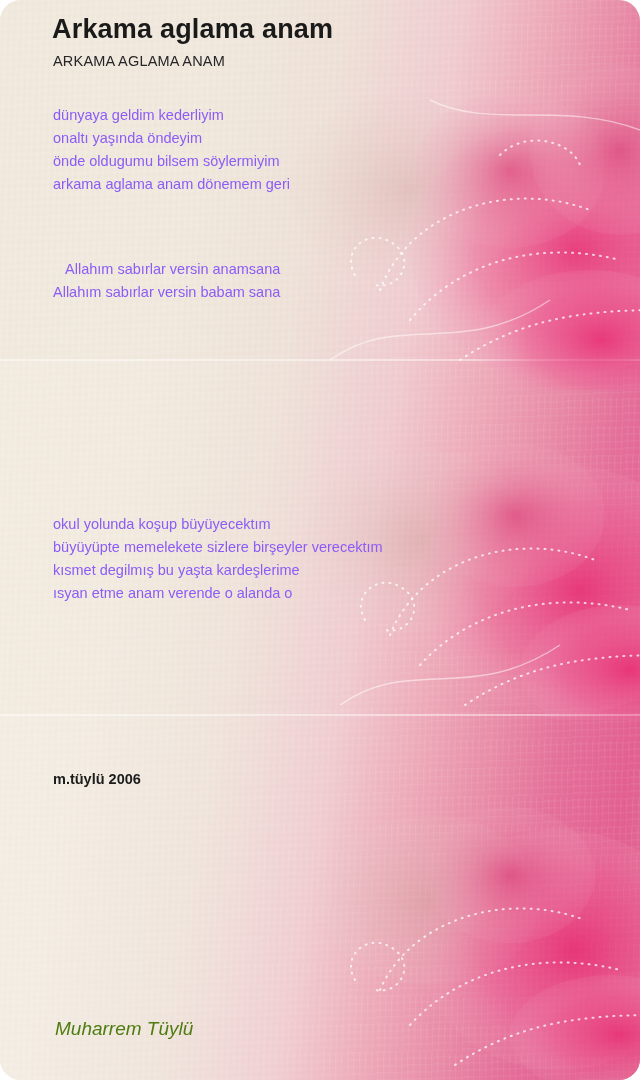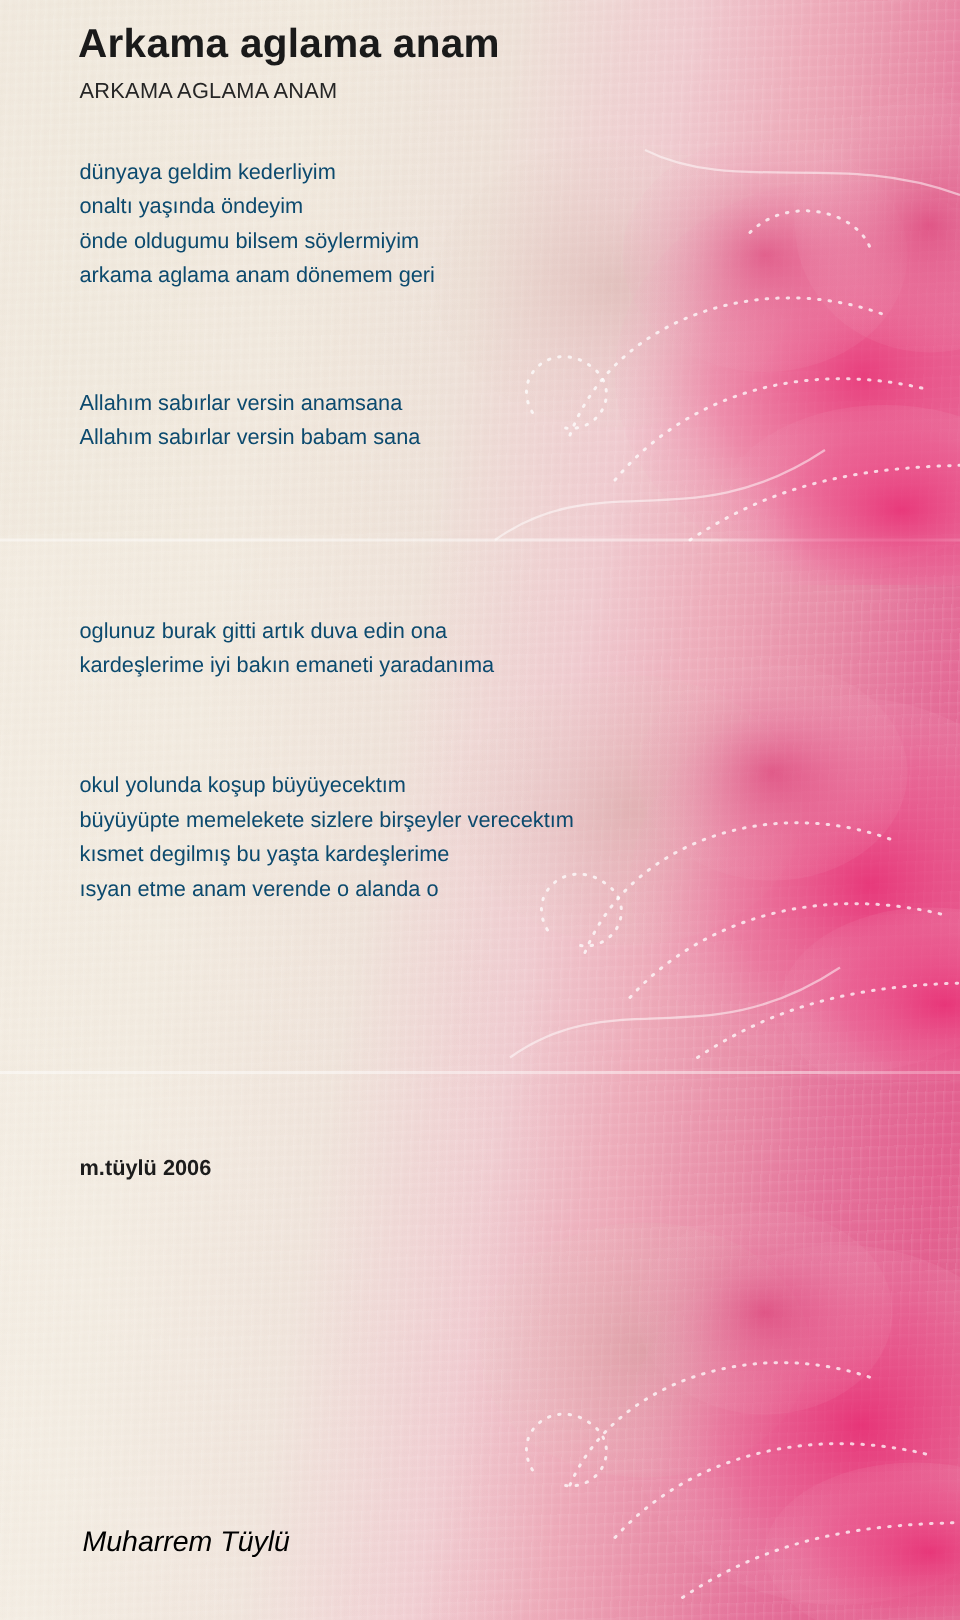--- a/index.html
+++ b/index.html
@@ -9,20 +9,21 @@
   }
   body {
     font-family: "Liberation Sans", sans-serif;
   }
   .poem-card {
     position: relative;
     width: 640px;
     height: 1080px;
     overflow: hidden;
     background: #f2e9dd;
+    border-radius: 21px;
   }
   .bg-base2 {
     position: absolute;
     inset: 0;
     background:
       linear-gradient(100deg,
         #efe7da 0%,
         #f0e8dc 26%,
         #eee1d8 42%,
         #f0cbd0 56%,
@@ -87,42 +88,42 @@
     top: 53px;
     font-size: 14.5px;
     color: #262626;
     letter-spacing: 0.2px;
   }
   .stanza {
     position: absolute;
     left: 53px;
     font-size: 14.5px;
     line-height: 23px;
-    color: #0c4a6e;
+    color: #8b5cf6;
     white-space: pre-line;
   }
   .s1 { top: 104px; }
-  .s2 { top: 258px; }
+  .s2 { top: 258px; text-align: right; }
   .s3 { top: 410px; }
   .s4 { top: 513px; }
   .signature-date {
     position: absolute;
     left: 53px;
     top: 771px;
     font-size: 14.5px;
     color: #1c1c1c;
     font-weight: bold;
   }
   .author {
     position: absolute;
     left: 55px;
     top: 1018px;
     font-size: 19px;
     font-style: italic;
-    color: #000000;
+    color: #4d7c0f;
     font-family: "Liberation Sans", sans-serif;
   }
 </style>
 </head>
 <body>
 
 <div class="poem-card">
 
   <div class="bg-base2"></div>
   <div class="fibers"></div>
@@ -200,22 +201,20 @@
   <div class="content">
     <div class="title">Arkama aglama anam</div>
     <div class="subtitle">ARKAMA AGLAMA ANAM</div>
 
     <div class="stanza s1">dünyaya geldim kederliyim
 onaltı yaşında öndeyim
 önde oldugumu bilsem söylermiyim
 arkama aglama anam dönemem geri</div>
     <div class="stanza s2">Allahım sabırlar versin anamsana
 Allahım sabırlar versin babam sana</div>
-    <div class="stanza s3">oglunuz burak gitti artık duva edin ona
-kardeşlerime iyi bakın emaneti yaradanıma</div>
     <div class="stanza s4">okul yolunda koşup büyüyecektım
 büyüyüpte memelekete sizlere birşeyler verecektım
 kısmet degilmış bu yaşta kardeşlerime
 ısyan etme anam verende o alanda o</div>
 
     <div class="signature-date">m.tüylü 2006</div>
     <div class="author">Muharrem Tüylü</div>
   </div>
 
 </div>

